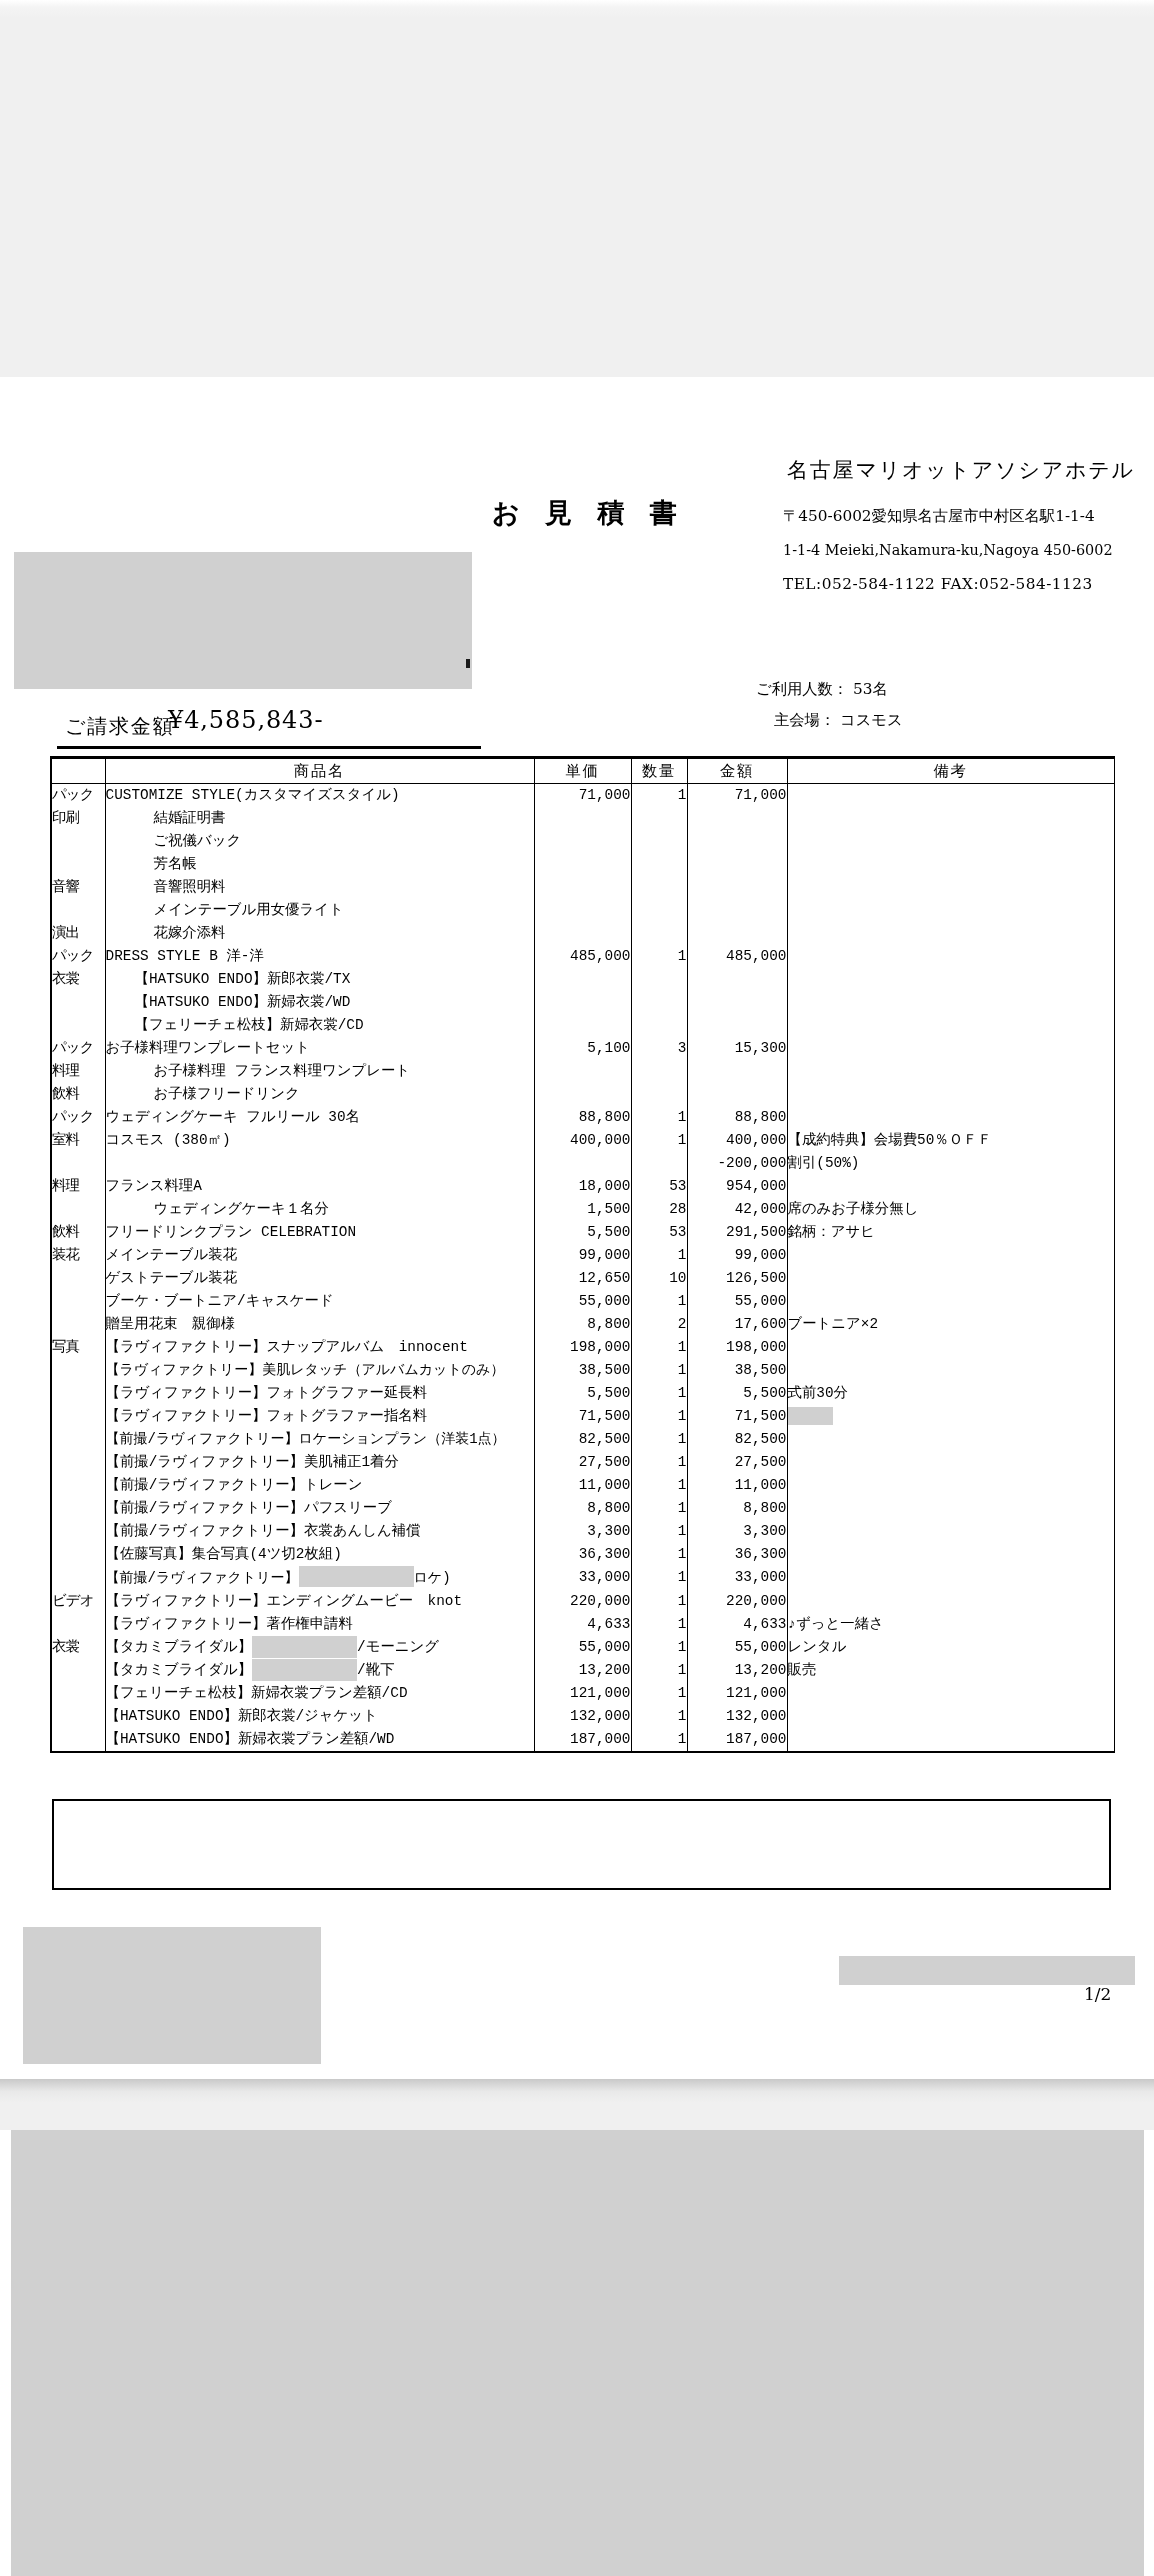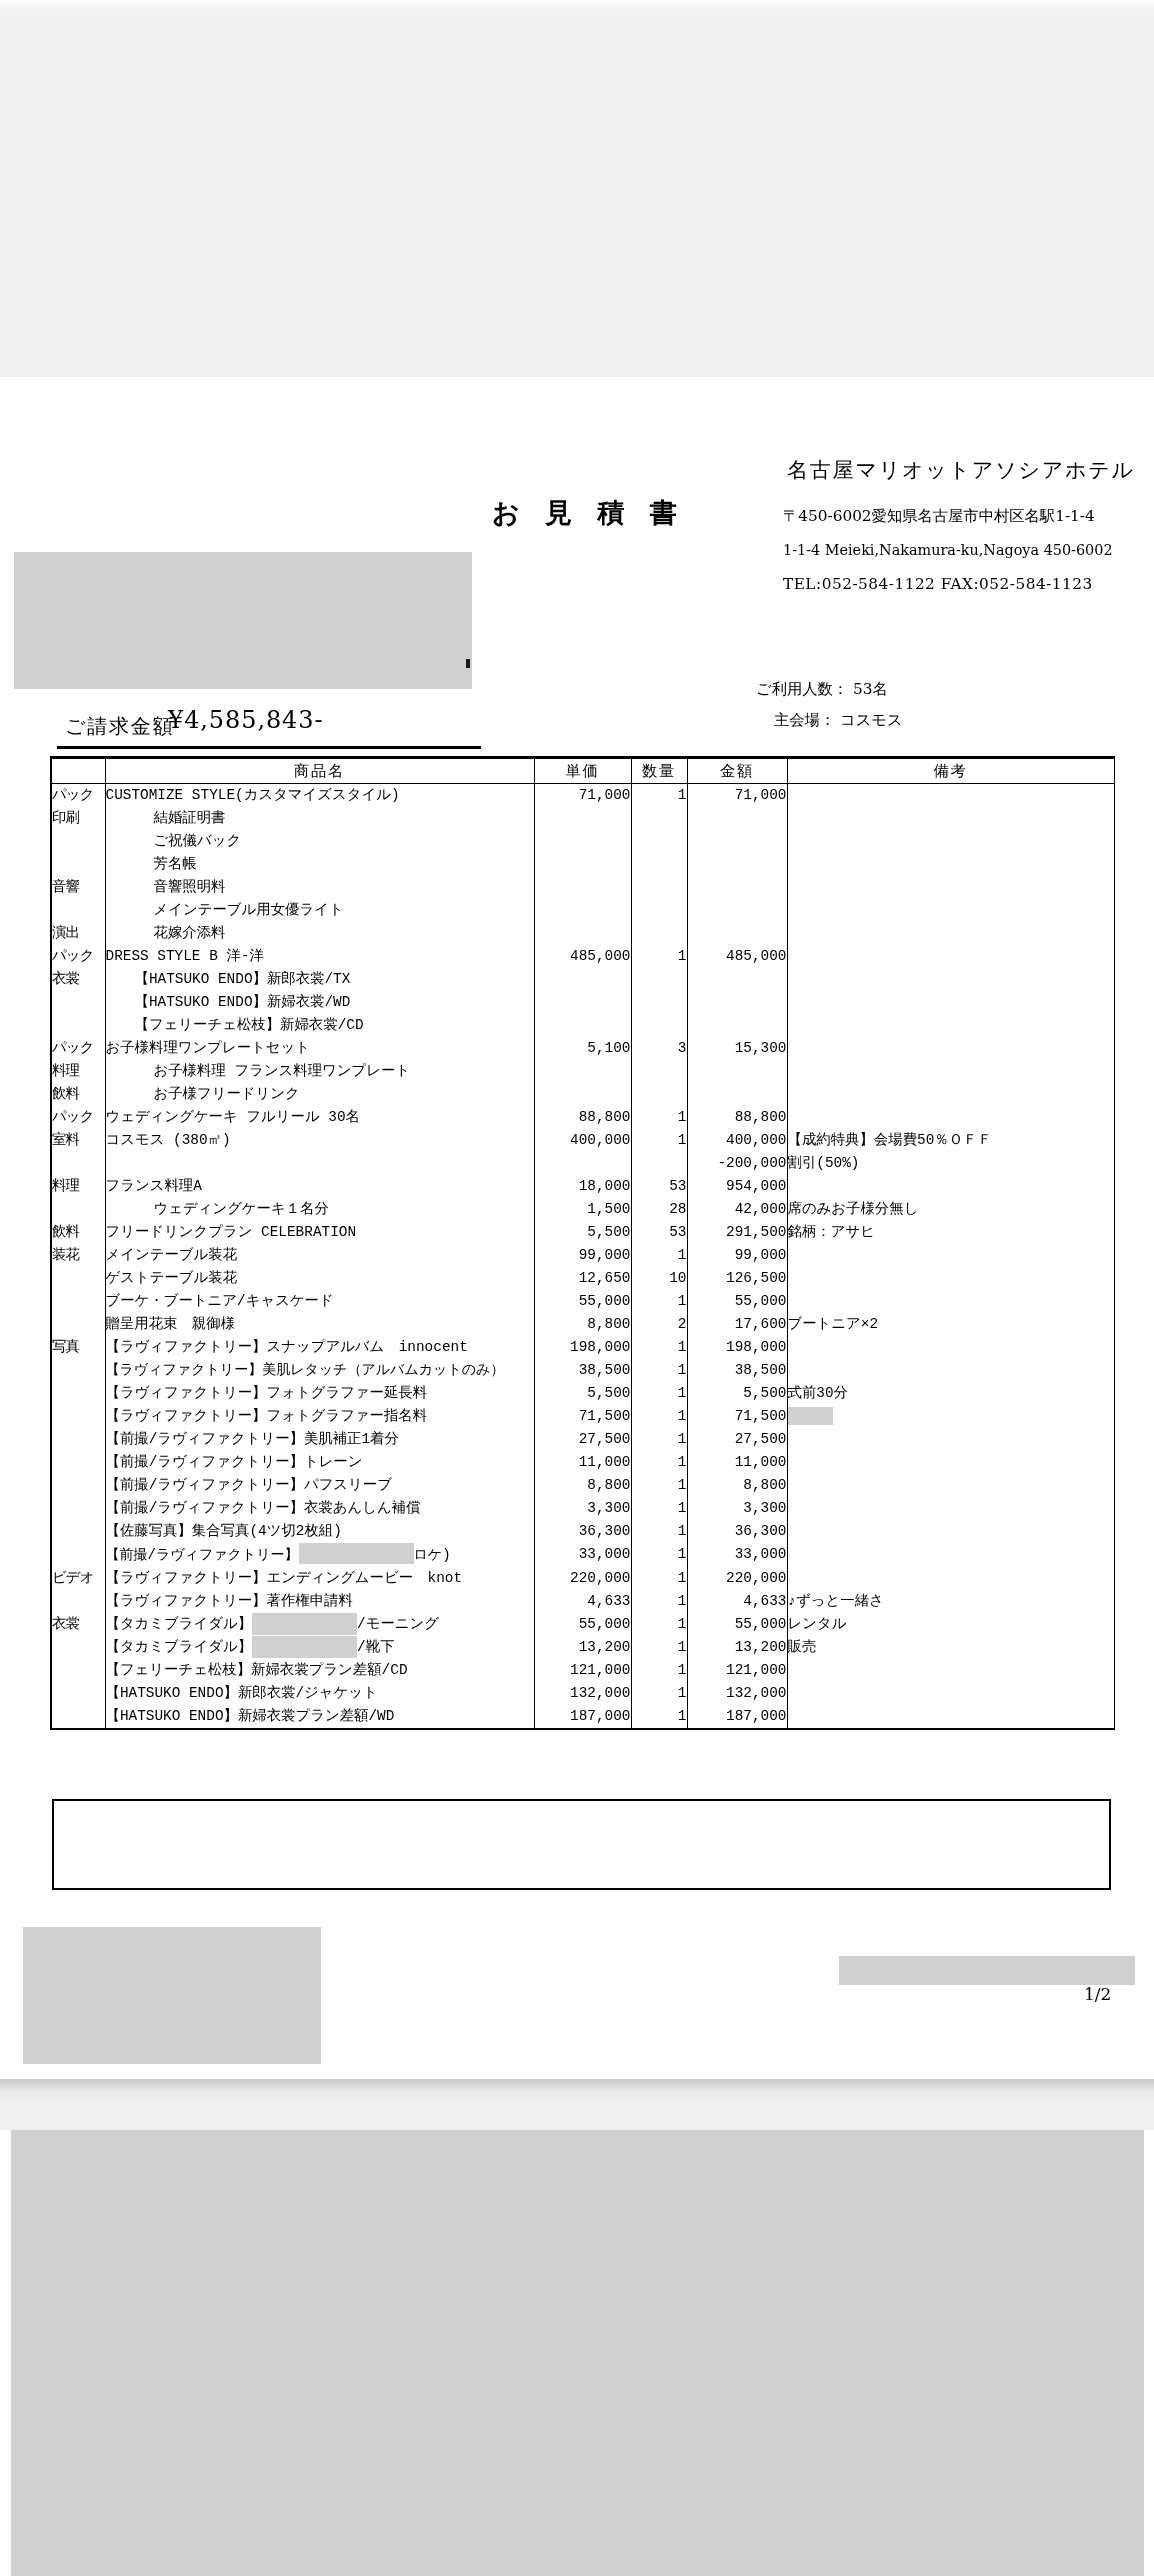--- a/index.html
+++ b/index.html
@@ -333,20 +333,28 @@
       <tr>
         <td class="cat"></td>
         <td class="item">【ラヴィファクトリー】フォトグラファー指名料</td>
         <td class="num">71,500</td>
         <td class="num">1</td>
         <td class="num">71,500</td>
         <td class="rem"><span class="redact-inline rw-50"></span></td>
       </tr>
       <tr>
         <td class="cat"></td>
+        <td class="item small">【前撮/ラヴィファクトリー】ロケーションプラン（洋装1点）</td>
+        <td class="num">82,500</td>
+        <td class="num">1</td>
+        <td class="num">82,500</td>
+        <td class="rem"></td>
+      </tr>
+      <tr>
+        <td class="cat"></td>
         <td class="item">【前撮/ラヴィファクトリー】美肌補正1着分</td>
         <td class="num">27,500</td>
         <td class="num">1</td>
         <td class="num">27,500</td>
         <td class="rem"></td>
       </tr>
       <tr>
         <td class="cat"></td>
         <td class="item">【前撮/ラヴィファクトリー】トレーン</td>
         <td class="num">11,000</td>

